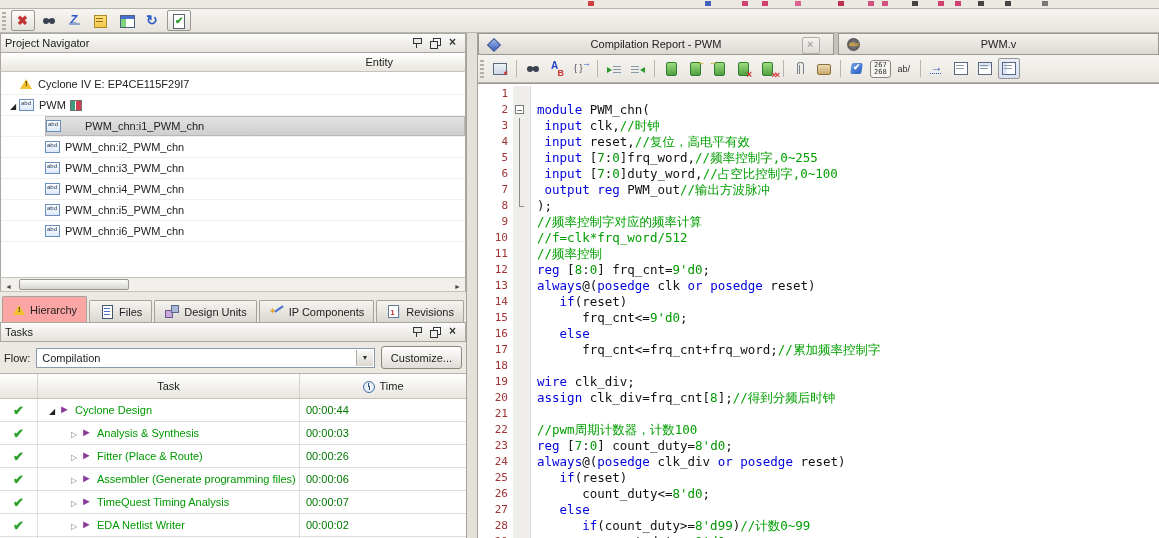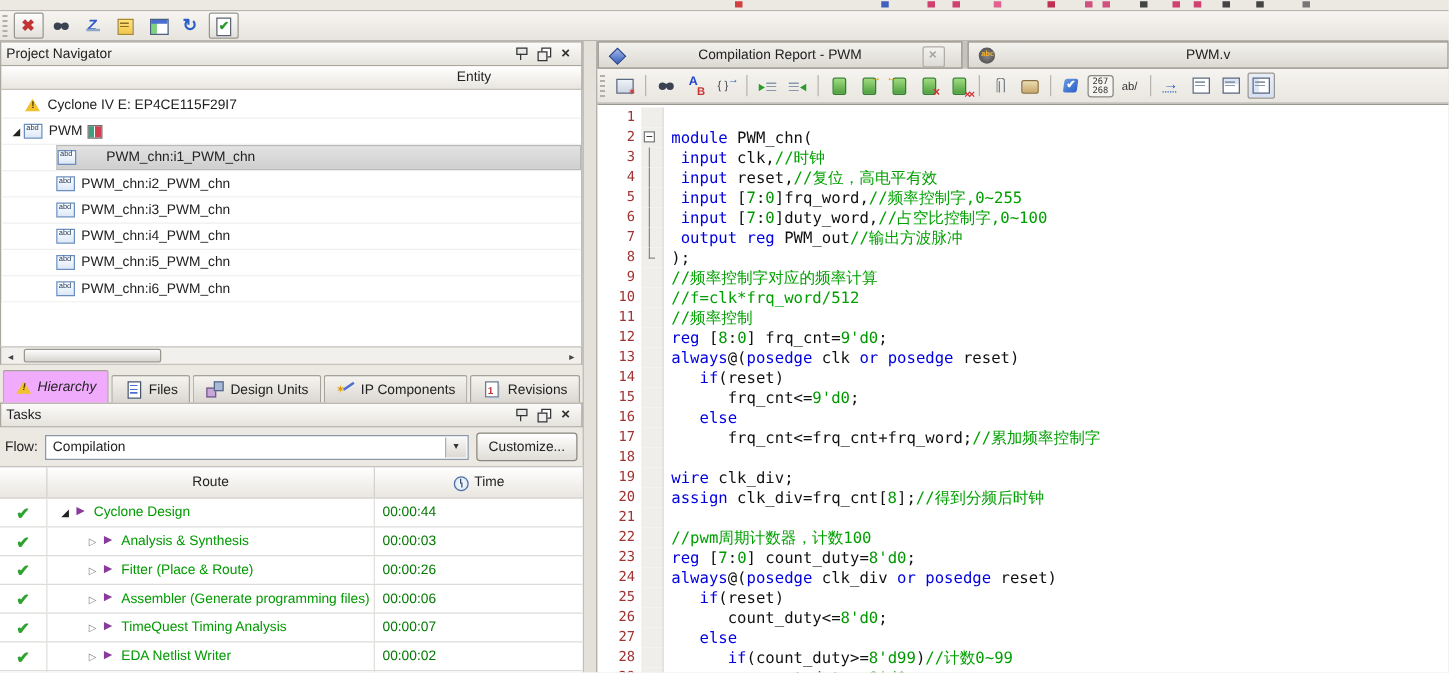--- a/index.html
+++ b/index.html
@@ -72,21 +72,21 @@
   .hscroll{height:15px;background:#f2f0ec;border:1px solid #c6c3bd;border-left:1px solid #aaa79f;border-right:1px solid #aaa79f;box-sizing:border-box;position:relative;}
   .hs-btn{position:absolute;top:1px;width:13px;height:11px;text-align:center;color:#444;}
   .hs-left{left:1px;}.hs-right{right:1px;}
   .hs-left::before{content:"◄";font-size:7px;}
   .hs-right::before{content:"►";font-size:7px;}
   .hs-thumb{position:absolute;left:18px;top:1px;width:110px;height:11px;background:linear-gradient(#fdfdfd,#d8d5cf);border:1px solid #9a978f;border-radius:2px;box-sizing:border-box;}
   
   .pn-tabs{height:30px;display:flex;align-items:flex-end;padding-left:2px;background:#ece9e3;}
   .ltab{height:22px;display:flex;align-items:center;gap:4px;padding:0 9px;margin-right:2px;
     background:linear-gradient(#f6f4f0,#dad7d1);border:1px solid #a5a29b;border-bottom:none;border-radius:2px 2px 0 0;box-sizing:border-box;color:#222;}
-  .ltab.active{height:26px;background:#f0abfc;font-style:italic;}
+  .ltab.active{height:26px;background:#fca5a5;}
   
   .files-icon::before{content:"";position:absolute;left:3px;top:1px;width:9px;height:12px;background:#fff;border:1px solid #44566e;}
   .files-icon::after{content:"";position:absolute;left:5px;top:4px;width:6px;height:7px;background:repeating-linear-gradient(to bottom,#4a6fd0 0 1px,transparent 1px 3px);}
   .design-units-icon::before{content:"";position:absolute;left:1px;top:6px;width:6px;height:6px;background:#c8a8d8;border:1px solid #70588a;}
   .design-units-icon::after{content:"";position:absolute;left:7px;top:1px;width:6px;height:6px;background:#a8b8d8;border:1px solid #58688a;}
   .ip-components-icon::before{content:"✶";position:absolute;left:0;top:2px;color:#e09a00;font-size:9px;}
   .ip-components-icon::after{content:"";position:absolute;left:5px;top:4px;width:10px;height:2px;background:#4a6fd0;transform:rotate(-35deg);}
   .revisions-icon::before{content:"";position:absolute;left:2px;top:1px;width:9px;height:11px;background:#fff;border:1px solid #6a7890;box-shadow:2px 2px 0 -1px #d0d6e0;}
   .revisions-icon::after{content:"1";position:absolute;left:4px;top:4px;color:#c03030;font-size:8px;font-weight:bold;}
   
@@ -108,21 +108,21 @@
   .play-icon{width:13px;height:12px;}
   .play-icon::before{content:"►";position:absolute;left:1px;top:-1px;color:#8a3a9a;font-size:11px;}
   .tlabel{color:#009a00;margin-left:4px;white-space:nowrap;}
   .clock-icon{width:13px;height:13px;}
   .clock-icon::before{content:"";position:absolute;left:1px;top:1px;width:10px;height:10px;border-radius:50%;border:1px solid #4a6fa0;background:radial-gradient(#ffffff,#cfe0f5);}
   .clock-icon::after{content:"";position:absolute;left:6px;top:3px;width:1px;height:4px;background:#334a6a;box-shadow:1px 3px 0 #334a6a;}
   
   .ed-tabs{height:22px;display:flex;background:#c6c3bd;}
   .ed-tab{position:relative;height:22px;background:linear-gradient(#f4f2ee,#dcd9d3);border:1px solid #9a978f;box-sizing:border-box;
     display:flex;align-items:center;justify-content:center;color:#222;}
-  .ed-tab.t1{width:292px;margin-right:4px;}
+  .ed-tab.t1{width:356px;margin-right:4px;}
   .ed-tab.t2{flex:1;}
   .report-tab-icon{position:absolute;left:8px;top:4px;width:11px;height:11px;}
   .report-tab-icon::before{content:"";position:absolute;left:2px;top:2px;width:8px;height:8px;background:linear-gradient(135deg,#9db8e8,#3a5fc0);border:1px solid #24408a;transform:rotate(45deg);}
   .verilog-tab-icon{position:absolute;left:8px;top:4px;width:13px;height:13px;}
   .verilog-tab-icon::before{content:"";position:absolute;left:0;top:0;width:13px;height:13px;border-radius:50%;background:radial-gradient(#8a8a8a,#3f3f3f);}
   .verilog-tab-icon::after{content:"abc";position:absolute;left:2px;top:3px;color:#f0b030;font-size:6px;font-weight:bold;}
   .tab-close{position:absolute;right:13px;top:3px;width:16px;height:15px;border:1px solid #b0ada7;border-radius:2px;background:linear-gradient(#f4f3f1,#dddbd6);}
   .tab-close::before{content:"×";position:absolute;left:4px;top:0px;color:#a8a6a2;font-weight:bold;font-size:11px;}
   
   .ed-toolbar{height:27px;background:linear-gradient(#f6f4f0,#e9e6e0);border-bottom:1px solid #b8b5ae;display:flex;align-items:center;gap:2px;padding-left:2px;}
@@ -329,21 +329,21 @@
         <span class="dd-arrow"></span>
       </div>
       <div class="btn">
         <span>Customize...</span>
       </div>
     </div>
     <div class="tasks-grid">
       <div class="task-hrow">
         <span class="thcell"></span>
         <span class="thcell">
-            <span>Route</span>
+            <span>Task</span>
           </span>
         <span class="thcell" style="border-right:none;">
           <span class="ic clock-icon"></span>
           <span>Time</span>
         </span>
       </div>
       <div class="task-rows">
           <div class="task-row">
             <span class="tcell c1">
               <span class="check-icon"></span>

